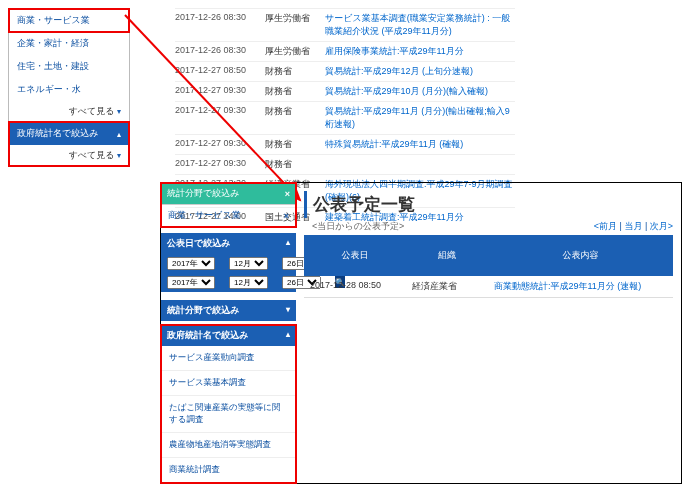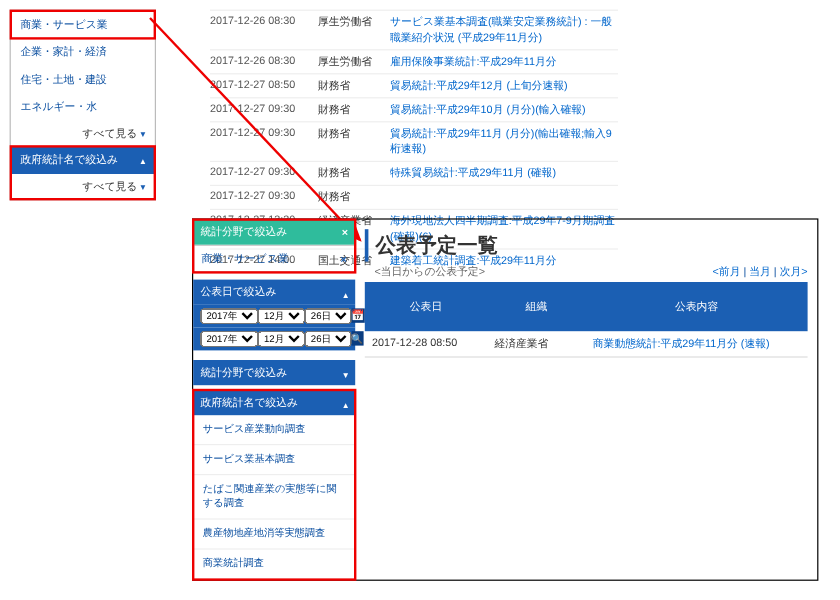--- a/index.html
+++ b/index.html
@@ -22,23 +22,23 @@
 
   
   .arrow { position: absolute; left: 120px; top: 10px; pointer-events: none; }
 
   
   .p2 { position: absolute; left: 160px; top: 182px; width: 520px; height: 300px; border: 1px solid #000; display: flex; }
   .p2 .side { width: 135px; font-size: 9px; }
   .p2 .main { flex: 1; padding: 8px; }
   .tag { background: #2fbc9c; color: #fff; padding: 4px 6px; display: flex; justify-content: space-between; align-items: center; font-size: 9px; }
   .tag2 { border: 1px solid #ccc; padding: 4px 6px; color: #0b4fa0; display: flex; justify-content: space-between; align-items: center; margin-bottom: 6px; }
-  .hdr { background: #1b5fb3; color: #fff; padding: 4px 6px; display: flex; justify-content: space-between; align-items: flex-end; }
+  .hdr { background: #1b5fb3; color: #fff; padding: 4px 6px; display: flex; justify-content: space-between; align-items: flex-start; font-weight: bold; }
   .gap { height: 4px; }
-  .sel-row { background: #1b5fb3; padding: 3px 6px; display: flex; gap: 0; align-items: flex-start; }
+  .sel-row { background: #1b5fb3; padding: 3px 6px; display: flex; gap: 14px; align-items: flex-start; }
   .sel-row select { font-size: 8px; padding: 0; }
   .sel-row .sq { background: #0a3d80; color: #fff; width: 12px; height: 12px; display: flex; align-items: center; justify-content: center; font-size: 9px; }
   .sub { padding: 6px 8px; color: #0b4fa0; border-bottom: 1px solid #eee; font-size: 8.5px; }
 
   .title { border-left: 3px solid #1b5fb3; padding: 2px 6px; font-weight: bold; font-size: 17px; }
   .subtitle { font-size: 9px; color: #666; margin: 2px 0 2px 8px; }
   .nav { text-align: right; font-size: 9px; color: #0b4fa0; margin-bottom: 2px; }
   .thead { display: flex; background: #1b5fb3; color: #fff; font-size: 9px; }
   .thead div { padding: 14px 6px; text-align: center; }
   .tc1 { width: 90px; }

